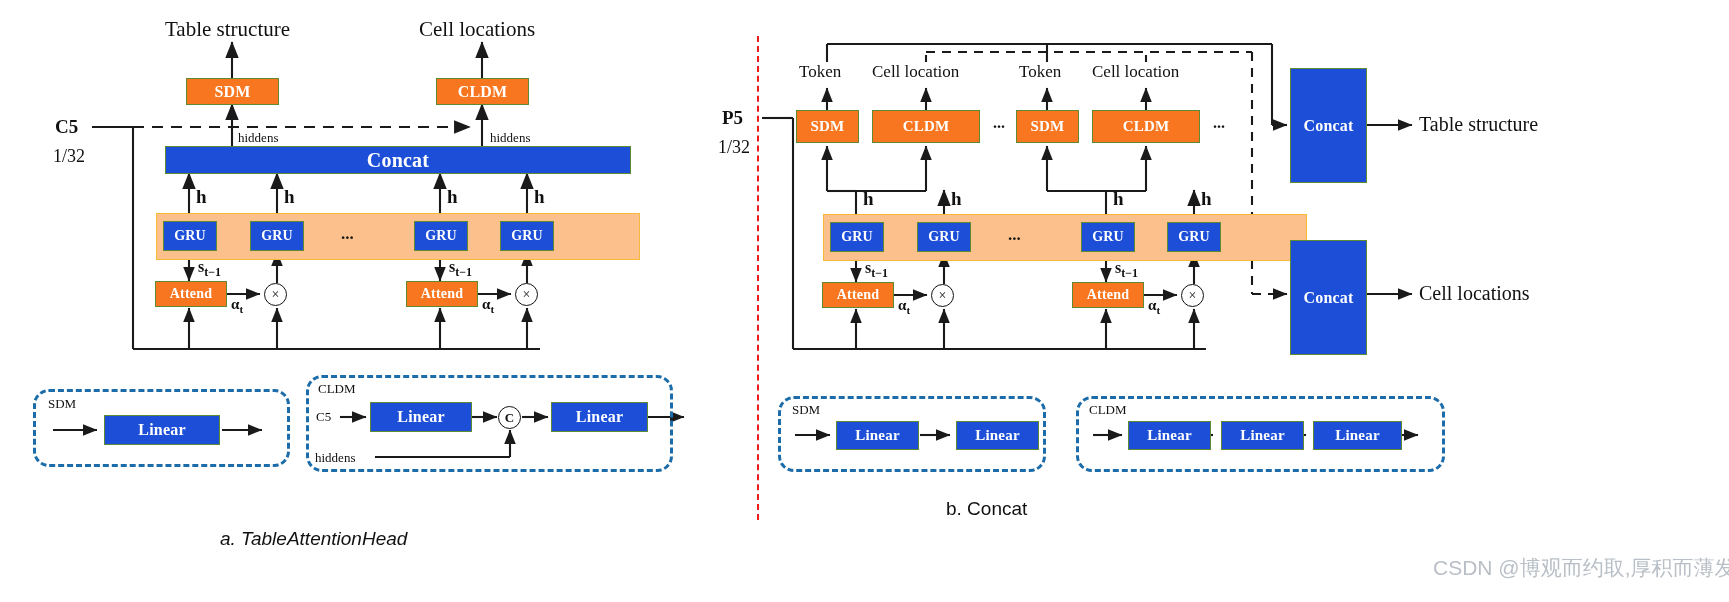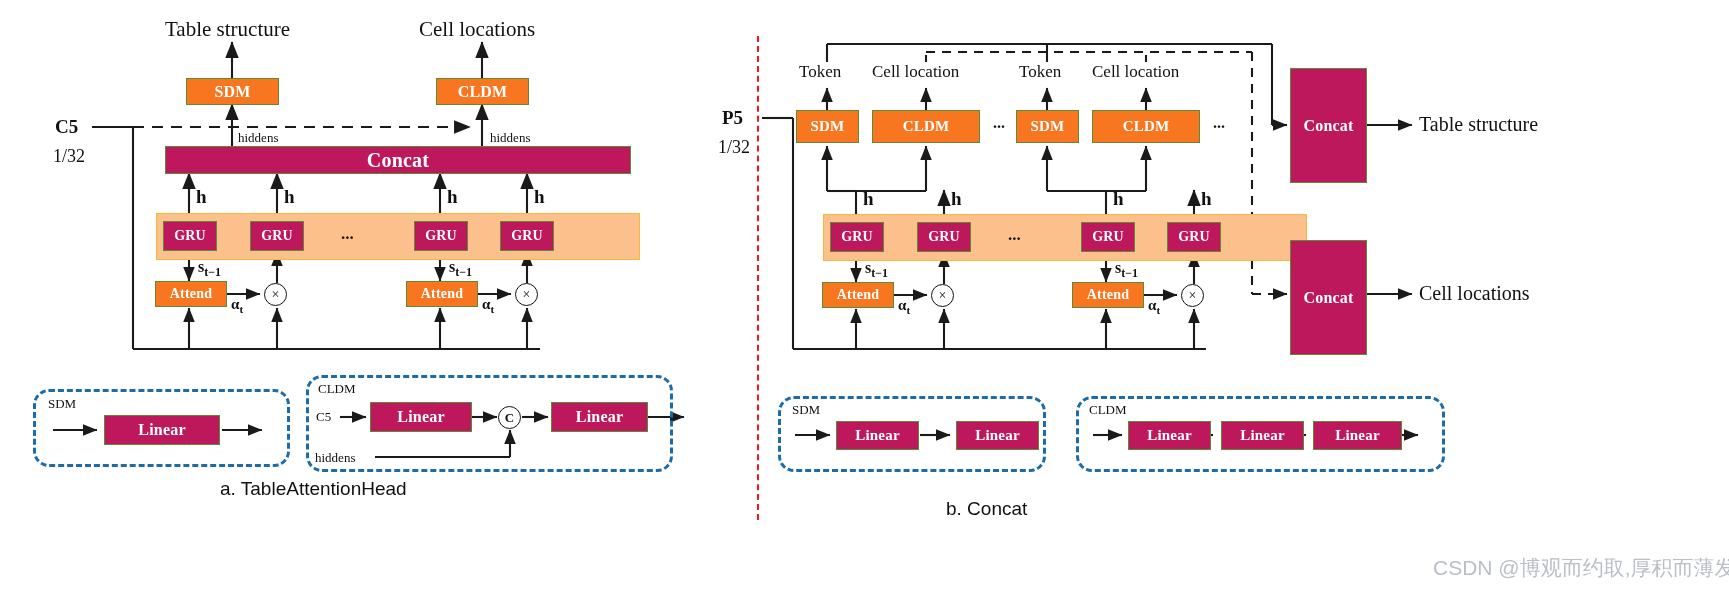--- a/index.html
+++ b/index.html
@@ -3,21 +3,21 @@
 <meta charset="utf-8">
 <style>
   html,body{margin:0;padding:0;background:#ffffff;}
   body{width:1729px;height:602px;font-family:"Liberation Serif",serif;overflow:hidden;}
   #stage{position:relative;width:1729px;height:602px;background:#fff;}
   svg#wires{position:absolute;left:0;top:0;width:1729px;height:602px;}
 
   .box{position:absolute;display:flex;align-items:center;justify-content:center;
        box-sizing:border-box;color:#ffffff;font-weight:bold;letter-spacing:.2px;
        font-family:"Liberation Serif",serif;}
-  .blue{background:#be185d;border:1.3px solid #5E8A32;}
+  .blue{background:#1d4ed8;border:1.3px solid #5E8A32;}
   .orange{background:#F8761F;border:1.3px solid #5E8A32;}
 
   .lbl{position:absolute;color:#111;font-family:"Liberation Serif",serif;white-space:nowrap;}
   .lbl.b{font-weight:bold;}
 
   .band{position:absolute;background:#FBC08B;border:1.6px solid #F6B93B;box-sizing:border-box;}
 
   .group{position:absolute;box-sizing:border-box;border:3px dashed #1B6CA8;border-radius:16px;}
   .grouplbl{position:absolute;color:#111;font-family:"Liberation Serif",serif;}
 
@@ -211,21 +211,21 @@
   <div class="box blue" style="left:104px;top:415px;width:116px;height:30px;font-size:16px;">Linear</div>
 
   <div class="group" style="left:306px;top:375px;width:367px;height:97px;"></div>
   <div class="grouplbl" style="left:318px;top:381px;font-size:13px;">CLDM</div>
   <div class="lbl" style="left:316px;top:409px;font-size:13px;">C5</div>
   <div class="box blue" style="left:370px;top:402px;width:102px;height:30px;font-size:16px;">Linear</div>
   <div class="circ" style="left:498px;top:406px;width:23px;height:23px;font-size:13px;font-weight:bold;">C</div>
   <div class="box blue" style="left:551px;top:402px;width:97px;height:30px;font-size:16px;">Linear</div>
   <div class="lbl" style="left:315px;top:450px;font-size:13px;">hiddens</div>
 
-  <div class="caption" style="left:220px;top:478px;">a. TableAttentionHead</div>
+  <div class="caption" style="left:220px;top:528px;font-style:italic;">a. TableAttentionHead</div>
 
   <div class="divider" style="left:757px;top:36px;height:484px;"></div>
 
   <div class="lbl" style="left:799px;top:62px;font-size:17px;">Token</div>
   <div class="lbl" style="left:872px;top:62px;font-size:17px;">Cell location</div>
   <div class="lbl" style="left:1019px;top:62px;font-size:17px;">Token</div>
   <div class="lbl" style="left:1092px;top:62px;font-size:17px;">Cell location</div>
 
   <div class="box orange" style="left:796px;top:110px;width:63px;height:33px;font-size:15px;">SDM</div>
   <div class="box orange" style="left:872px;top:110px;width:108px;height:33px;font-size:15px;">CLDM</div>

